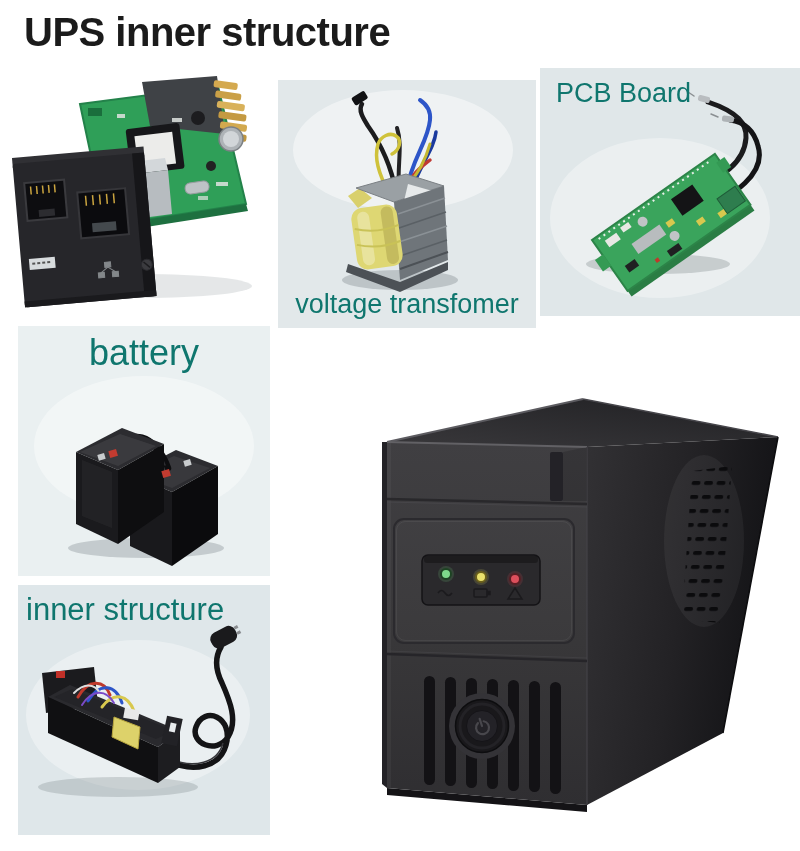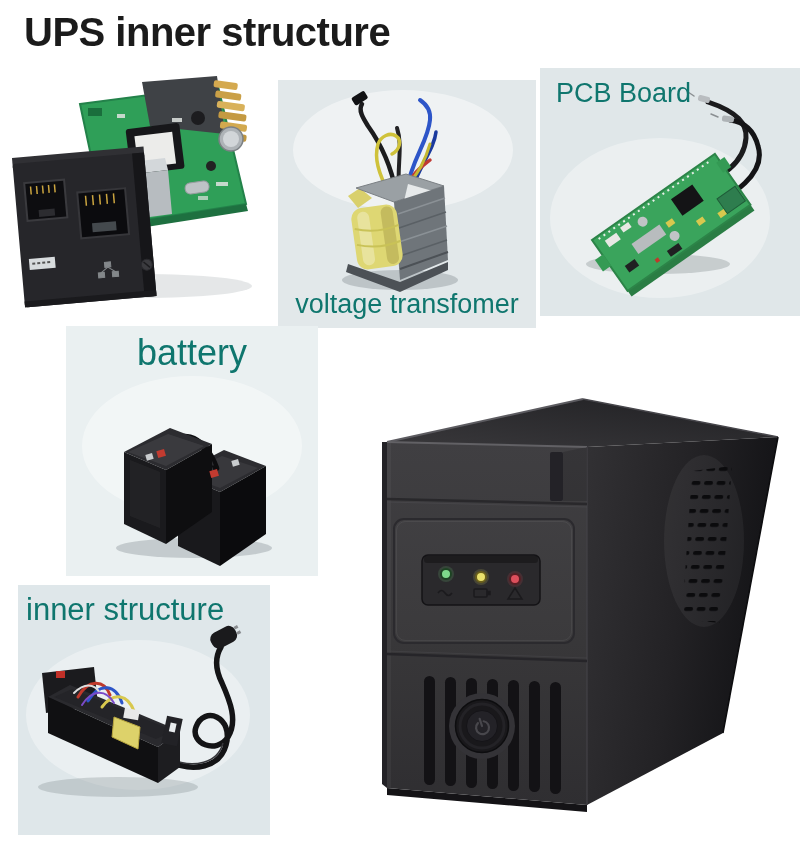--- a/index.html
+++ b/index.html
@@ -8,21 +8,21 @@
     overflow:hidden;font-family:"Liberation Sans", sans-serif;
   }
   .page-title{
     position:absolute;left:24px;top:10px;margin:0;
     font-size:40px;font-weight:bold;color:#1b1b1b;letter-spacing:-0.5px;
   }
   .photo-panel{position:absolute;overflow:hidden;}
   .photo-panel svg{position:absolute;left:0;top:0;}
   .panel-transformer{left:278px;top:68px;width:258px;height:248px;background:#e2e8ea;margin-top:12px;}
   .panel-pcb{left:540px;top:68px;width:260px;height:248px;background:#e0e7e9;}
-  .panel-battery{left:18px;top:326px;width:252px;height:250px;background:#eaf0f1;margin-left:48px;}
+  .panel-battery{left:18px;top:326px;width:252px;height:250px;background:#eaf0f1;}
   .panel-inner{left:18px;top:585px;width:252px;height:250px;background:#dfe7ea;}
   .panel-card{left:2px;top:74px;width:276px;height:236px;background:#ffffff;}
   .panel-ups{left:370px;top:383px;width:432px;height:436px;background:transparent;}
   .plabel{position:absolute;font-weight:normal;color:#0f766e;white-space:nowrap;}
   .lbl-transformer{left:0;right:0;bottom:8px;text-align:center;font-size:27px;}
   .lbl-pcb{left:16px;top:10px;font-size:27px;}
   .lbl-battery{left:0;right:0;top:6px;text-align:center;font-size:36px;}
   .lbl-inner{left:8px;top:7px;font-size:31px;text-align:center;}
 </style>
 </head>

